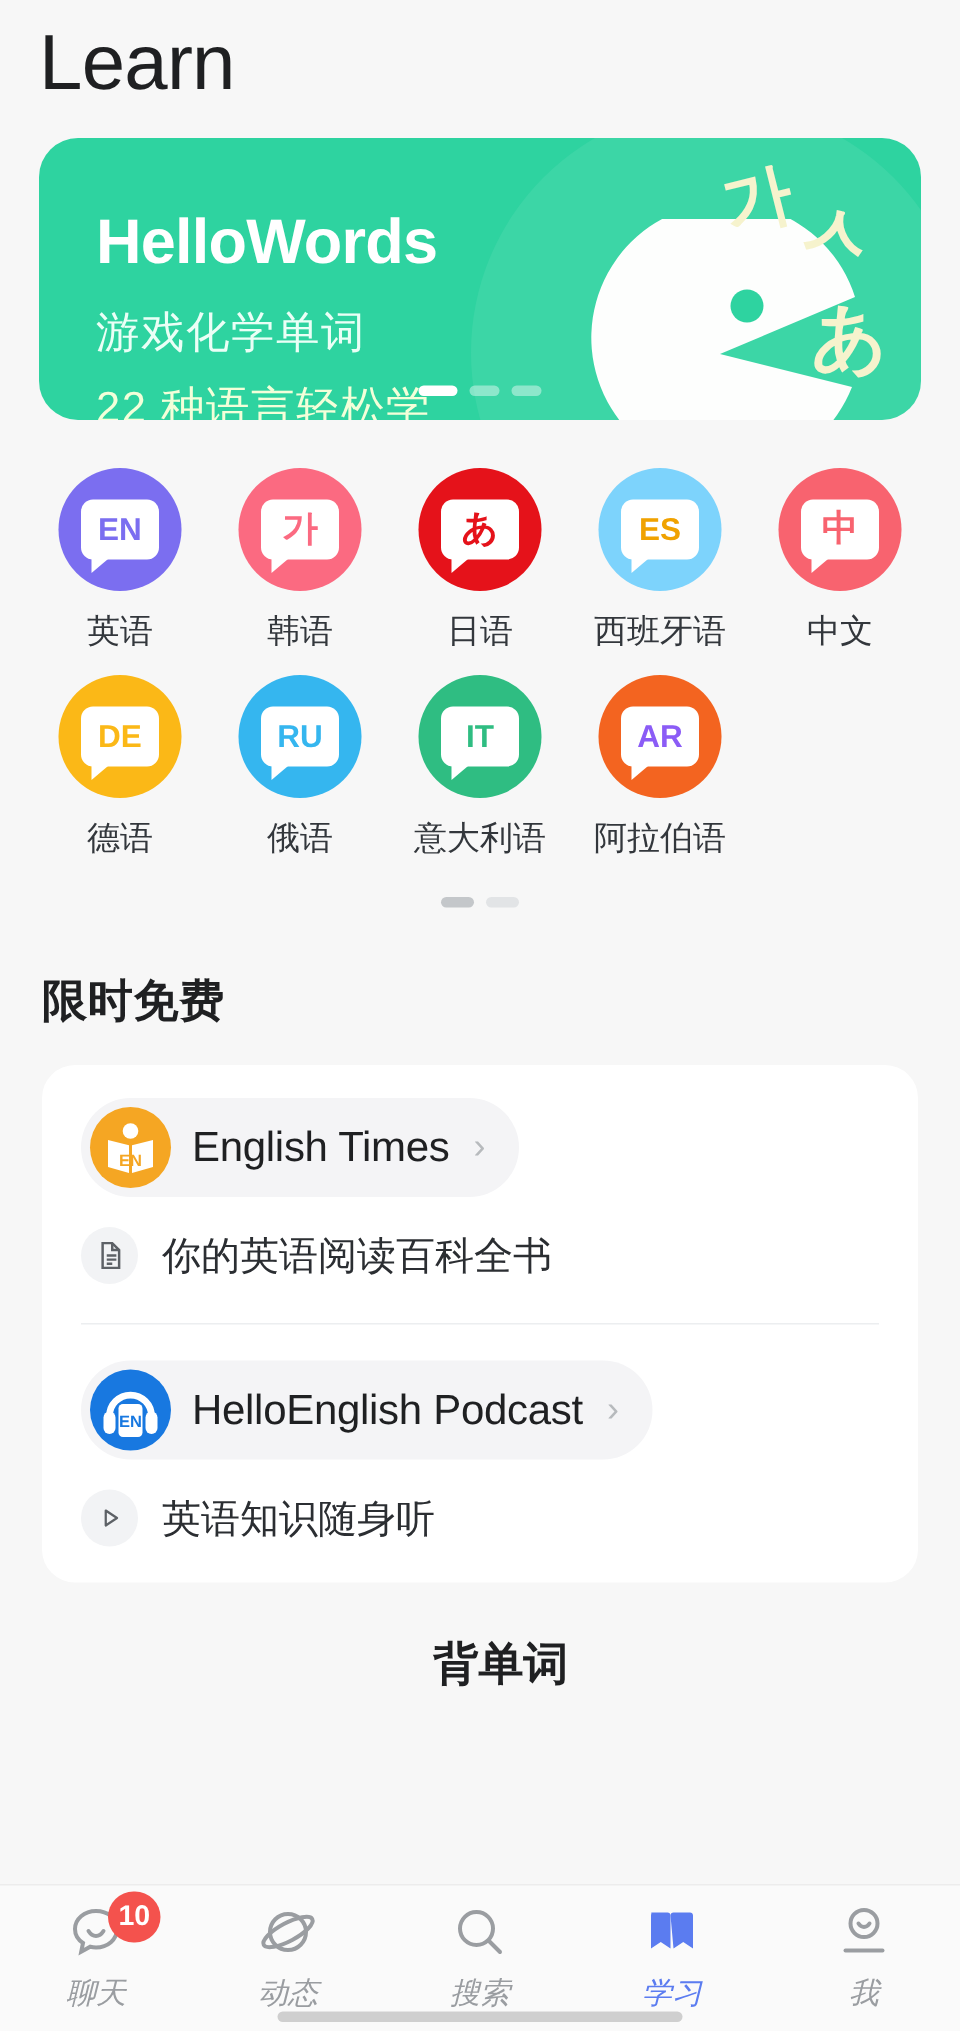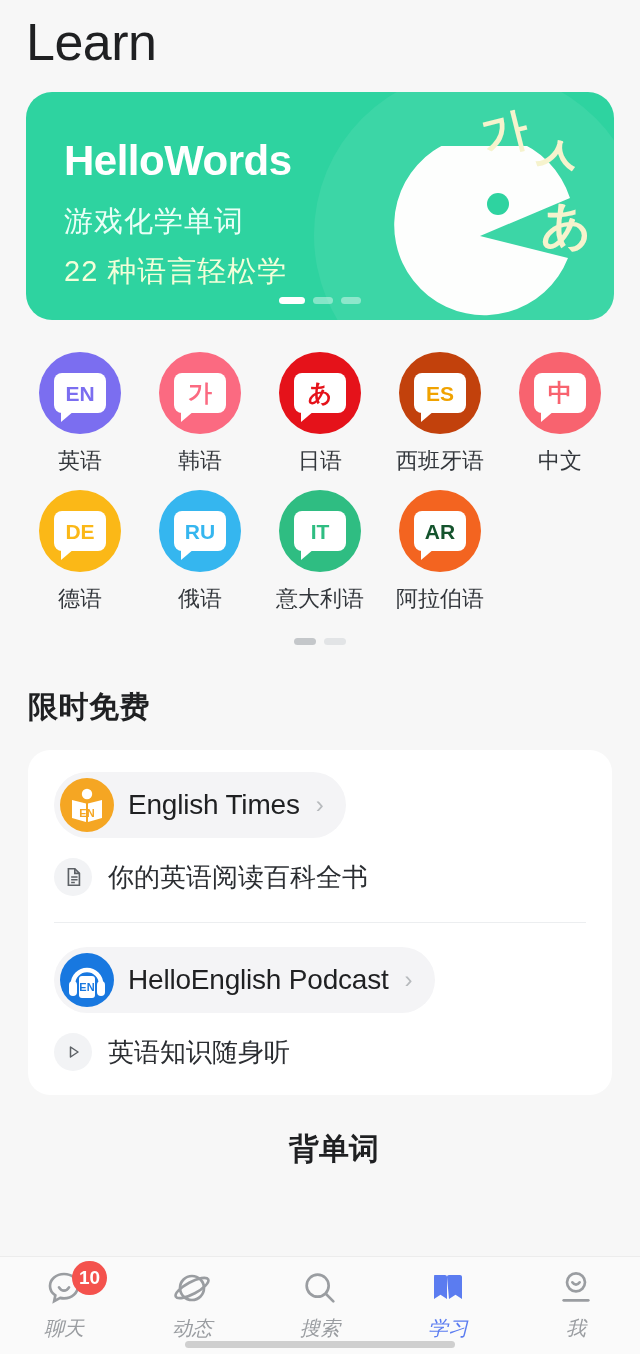--- a/index.html
+++ b/index.html
@@ -21,21 +21,21 @@
   .page-title {
     font-size: 52px; font-weight: 400; color: #1f2022;
     letter-spacing: -0.5px;
     padding: 8px 0 0 26px;
     line-height: 68px;
   }
 
   
   .banner-wrap { padding: 16px 26px 0 26px; }
   .banner {
-    position: relative; height: 228px; border-radius: 26px;
+    position: relative; height: 188px; border-radius: 26px;
     background: #2ed3a0; overflow: hidden;
   }
   .banner-glow {
     position: absolute; width: 330px; height: 330px; border-radius: 50%;
     background: rgba(255,255,255,0.07);
     right: -30px; top: -22px;
   }
   .banner-txt { position: absolute; left: 38px; top: 42px; }
   .banner-title {
     font-size: 42px; font-weight: bold; color: #ffffff;
@@ -211,21 +211,21 @@
         </div>
         <div class="lang-cell">
           <div class="lang-circle" style="background:#e5121a">
             <div class="bubble">
               <span class="cjk" style="color:#e5121a">あ</span>
             </div>
           </div>
           <div class="lang-label">日语</div>
         </div>
         <div class="lang-cell">
-          <div class="lang-circle" style="background:#c2410c">
+          <div class="lang-circle" style="background:#7dd3fc">
             <div class="bubble">
               <span class="" style="color:#f0a200">ES</span>
             </div>
           </div>
           <div class="lang-label">西班牙语</div>
         </div>
         <div class="lang-cell">
           <div class="lang-circle" style="background:#f8636f">
             <div class="bubble">
               <span class="cjk" style="color:#f8636f">中</span>
@@ -253,21 +253,21 @@
           <div class="lang-circle" style="background:#2fbd82">
             <div class="bubble">
               <span class="" style="color:#2fbd82">IT</span>
             </div>
           </div>
           <div class="lang-label">意大利语</div>
         </div>
         <div class="lang-cell">
           <div class="lang-circle" style="background:#f36420">
             <div class="bubble">
-              <span class="" style="color:#14532d">AR</span>
+              <span class="" style="color:#8b5cf6">AR</span>
             </div>
           </div>
           <div class="lang-label">阿拉伯语</div>
         </div>
       </div>
 
     <div class="grid-dots">
       <span class="gdot on"></span>
       <span class="gdot"></span>
     </div>

